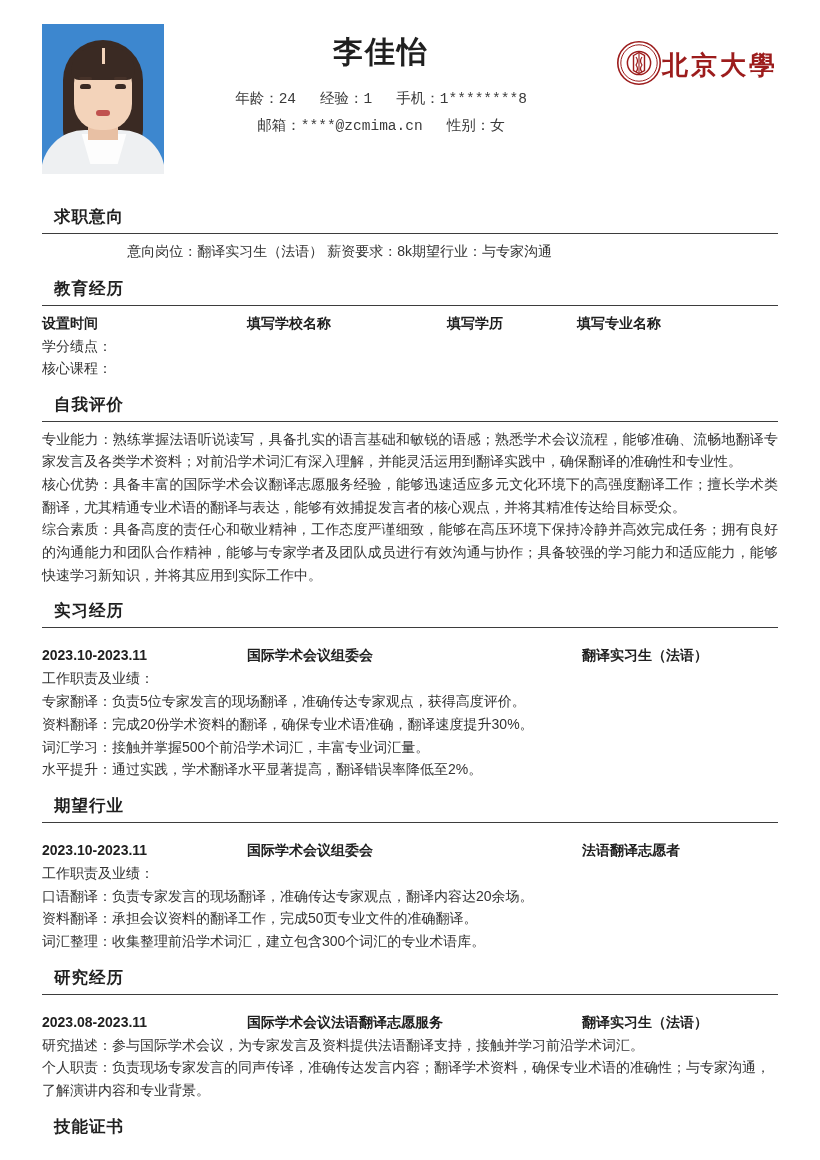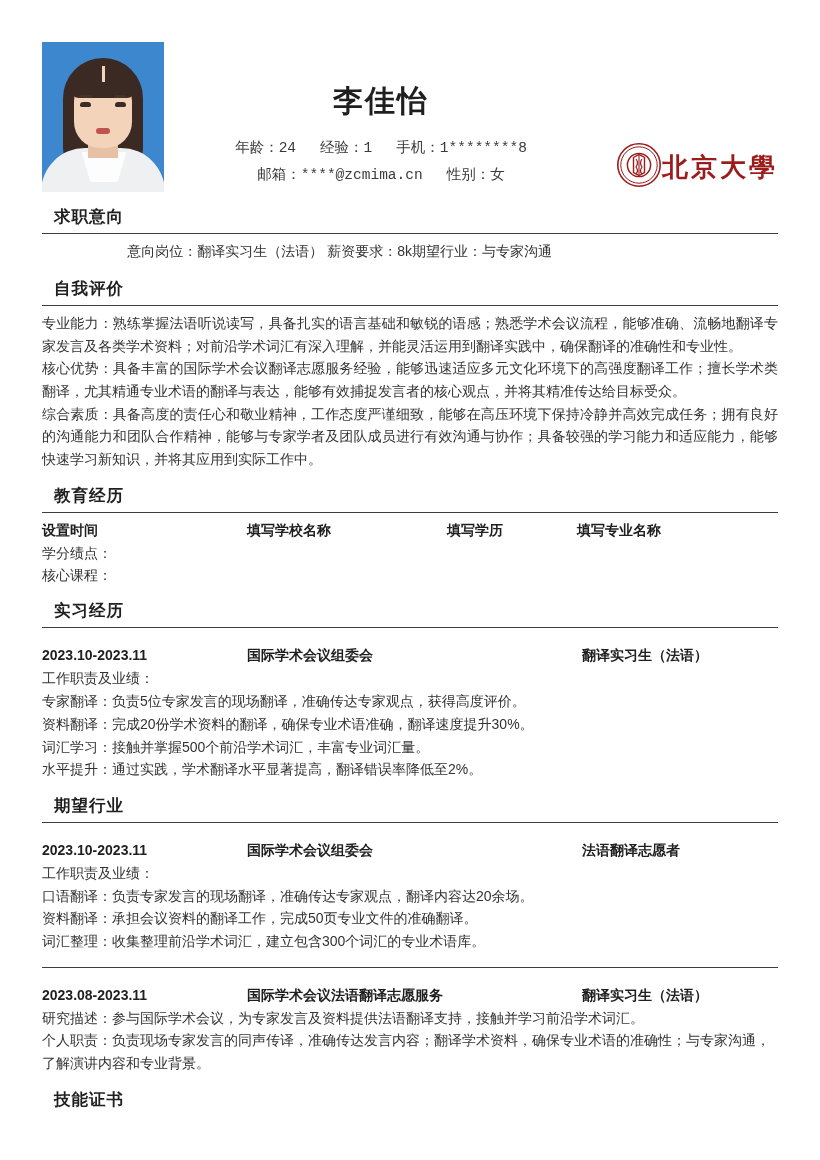--- a/index.html
+++ b/index.html
@@ -22,21 +22,21 @@
     box-sizing: border-box;
     padding: 0 42px;
   }
 
   
   .header {
     position: relative;
     height: 168px;
     padding-top: 24px;
     display: flex;
-    align-items: flex-end;
+    align-items: flex-start;
   }
   .photo {
     width: 122px;
     height: 150px;
     flex: 0 0 122px;
     background: #3d87cf;
     position: relative;
     overflow: hidden;
   }
   
@@ -283,38 +283,38 @@
   <div class="section">
     <div class="section-title">求职意向</div>
     <div class="rule"></div>
     <div class="intent-row">
       <span class="intent-left">意向岗位：翻译实习生（法语）  薪资要求：8k</span>
       <span>期望行业：与专家沟通</span>
     </div>
   </div>
 
   <div class="section">
-    <div class="section-title">自我评价</div>
-    <div class="rule"></div>
-    <div class="body-line">专业能力：熟练掌握法语听说读写，具备扎实的语言基础和敏锐的语感；熟悉学术会议流程，能够准确、流畅地翻译专家发言及各类学术资料；对前沿学术词汇有深入理解，并能灵活运用到翻译实践中，确保翻译的准确性和专业性。</div>
-    <div class="body-line">核心优势：具备丰富的国际学术会议翻译志愿服务经验，能够迅速适应多元文化环境下的高强度翻译工作；擅长学术类翻译，尤其精通专业术语的翻译与表达，能够有效捕捉发言者的核心观点，并将其精准传达给目标受众。</div>
-    <div class="body-line">综合素质：具备高度的责任心和敬业精神，工作态度严谨细致，能够在高压环境下保持冷静并高效完成任务；拥有良好的沟通能力和团队合作精神，能够与专家学者及团队成员进行有效沟通与协作；具备较强的学习能力和适应能力，能够快速学习新知识，并将其应用到实际工作中。</div>
-  </div>
-
-  <div class="section">
     <div class="section-title">教育经历</div>
     <div class="rule"></div>
     <div class="edu-head">
       <span class="edu-c1">设置时间</span>
       <span class="edu-c2">填写学校名称</span>
       <span class="edu-c3">填写学历</span>
       <span class="edu-c4">填写专业名称</span>
     </div>
     <div class="edu-sub">学分绩点：</div>
     <div class="edu-sub">核心课程：</div>
+  </div>
+
+  <div class="section">
+    <div class="section-title">自我评价</div>
+    <div class="rule"></div>
+    <div class="body-line">专业能力：熟练掌握法语听说读写，具备扎实的语言基础和敏锐的语感；熟悉学术会议流程，能够准确、流畅地翻译专家发言及各类学术资料；对前沿学术词汇有深入理解，并能灵活运用到翻译实践中，确保翻译的准确性和专业性。</div>
+    <div class="body-line">核心优势：具备丰富的国际学术会议翻译志愿服务经验，能够迅速适应多元文化环境下的高强度翻译工作；擅长学术类翻译，尤其精通专业术语的翻译与表达，能够有效捕捉发言者的核心观点，并将其精准传达给目标受众。</div>
+    <div class="body-line">综合素质：具备高度的责任心和敬业精神，工作态度严谨细致，能够在高压环境下保持冷静并高效完成任务；拥有良好的沟通能力和团队合作精神，能够与专家学者及团队成员进行有效沟通与协作；具备较强的学习能力和适应能力，能够快速学习新知识，并将其应用到实际工作中。</div>
   </div>
 
   <div class="section">
     <div class="section-title">实习经历</div>
     <div class="rule"></div>
     <div class="exp-head">
       <span class="exp-date">2023.10-2023.11</span>
       <span class="exp-org">国际学术会议组委会</span>
       <span class="exp-role">翻译实习生（法语）</span>
     </div>
@@ -337,20 +337,21 @@
     </div>
     <div class="exp-body">
       <p>工作职责及业绩：</p>
       <p>口语翻译：负责专家发言的现场翻译，准确传达专家观点，翻译内容达20余场。</p>
       <p>资料翻译：承担会议资料的翻译工作，完成50页专业文件的准确翻译。</p>
       <p>词汇整理：收集整理前沿学术词汇，建立包含300个词汇的专业术语库。</p>
     </div>
   </div>
 
   <div class="section">
+    <div class="section-title">研究经历</div>
     <div class="rule"></div>
     <div class="exp-head">
       <span class="exp-date">2023.08-2023.11</span>
       <span class="exp-org">国际学术会议法语翻译志愿服务</span>
       <span class="exp-role">翻译实习生（法语）</span>
     </div>
     <div class="exp-body">
       <p>研究描述：参与国际学术会议，为专家发言及资料提供法语翻译支持，接触并学习前沿学术词汇。</p>
       <p>个人职责：负责现场专家发言的同声传译，准确传达发言内容；翻译学术资料，确保专业术语的准确性；与专家沟通，了解演讲内容和专业背景。</p>
     </div>

